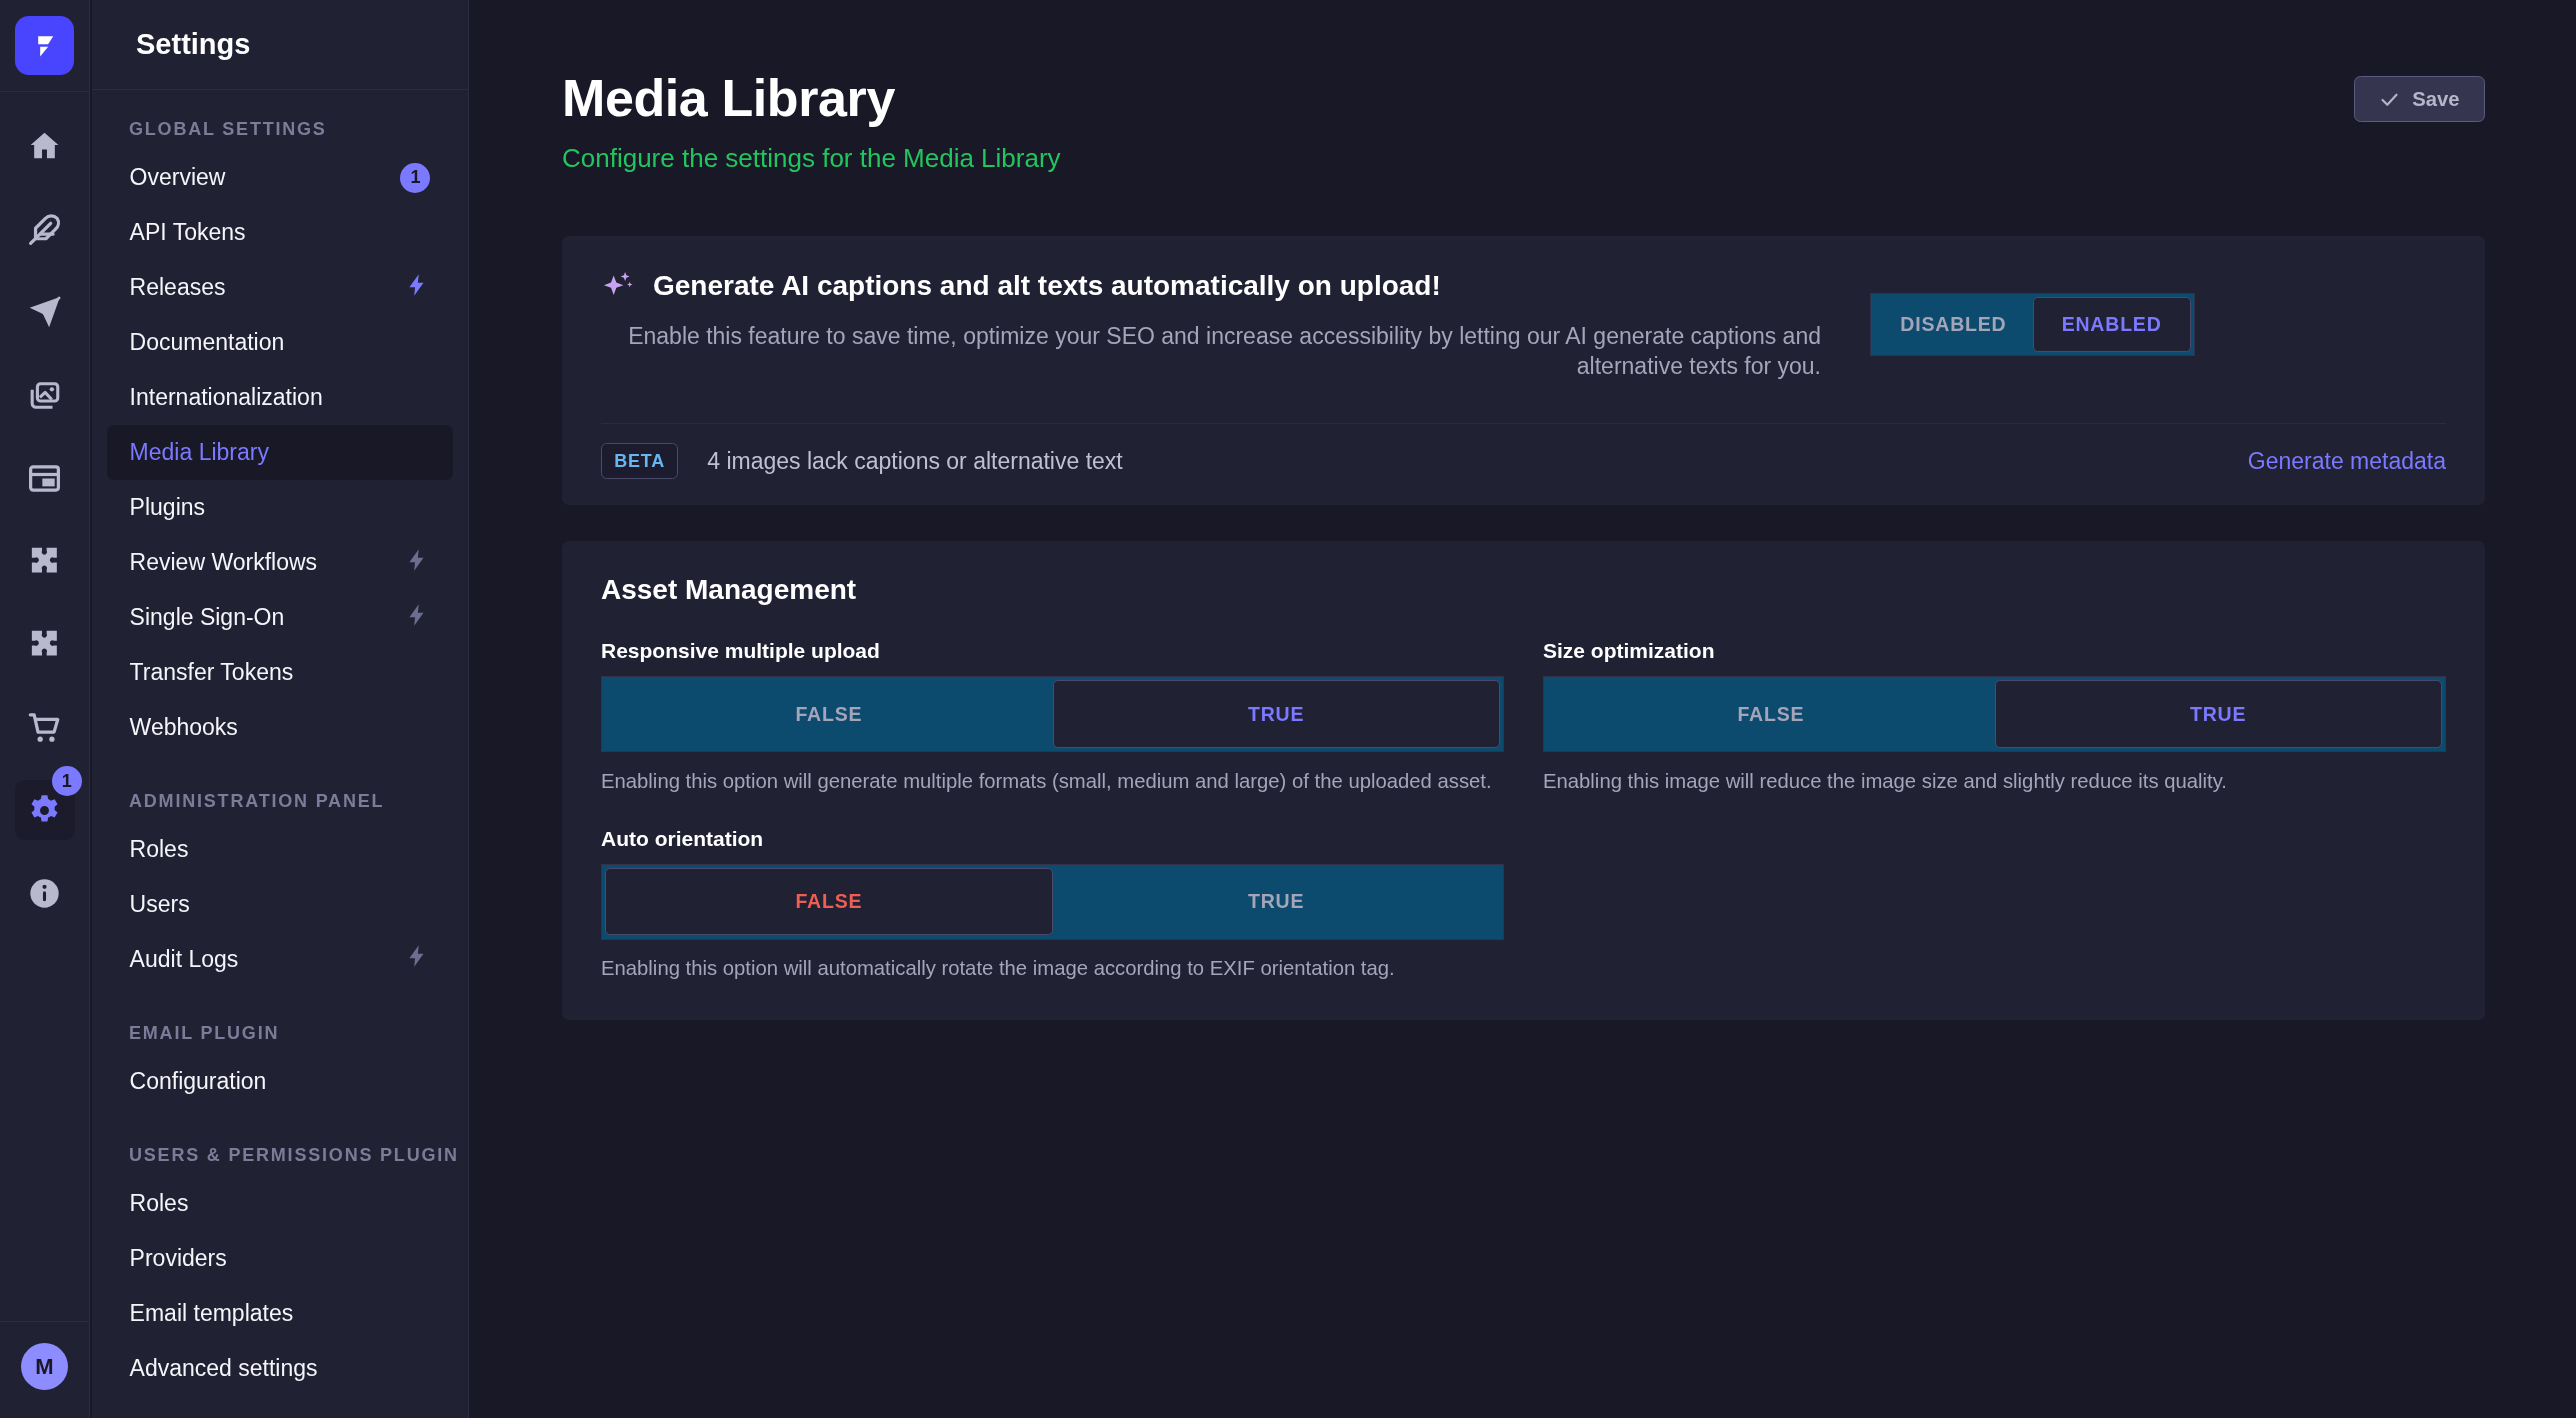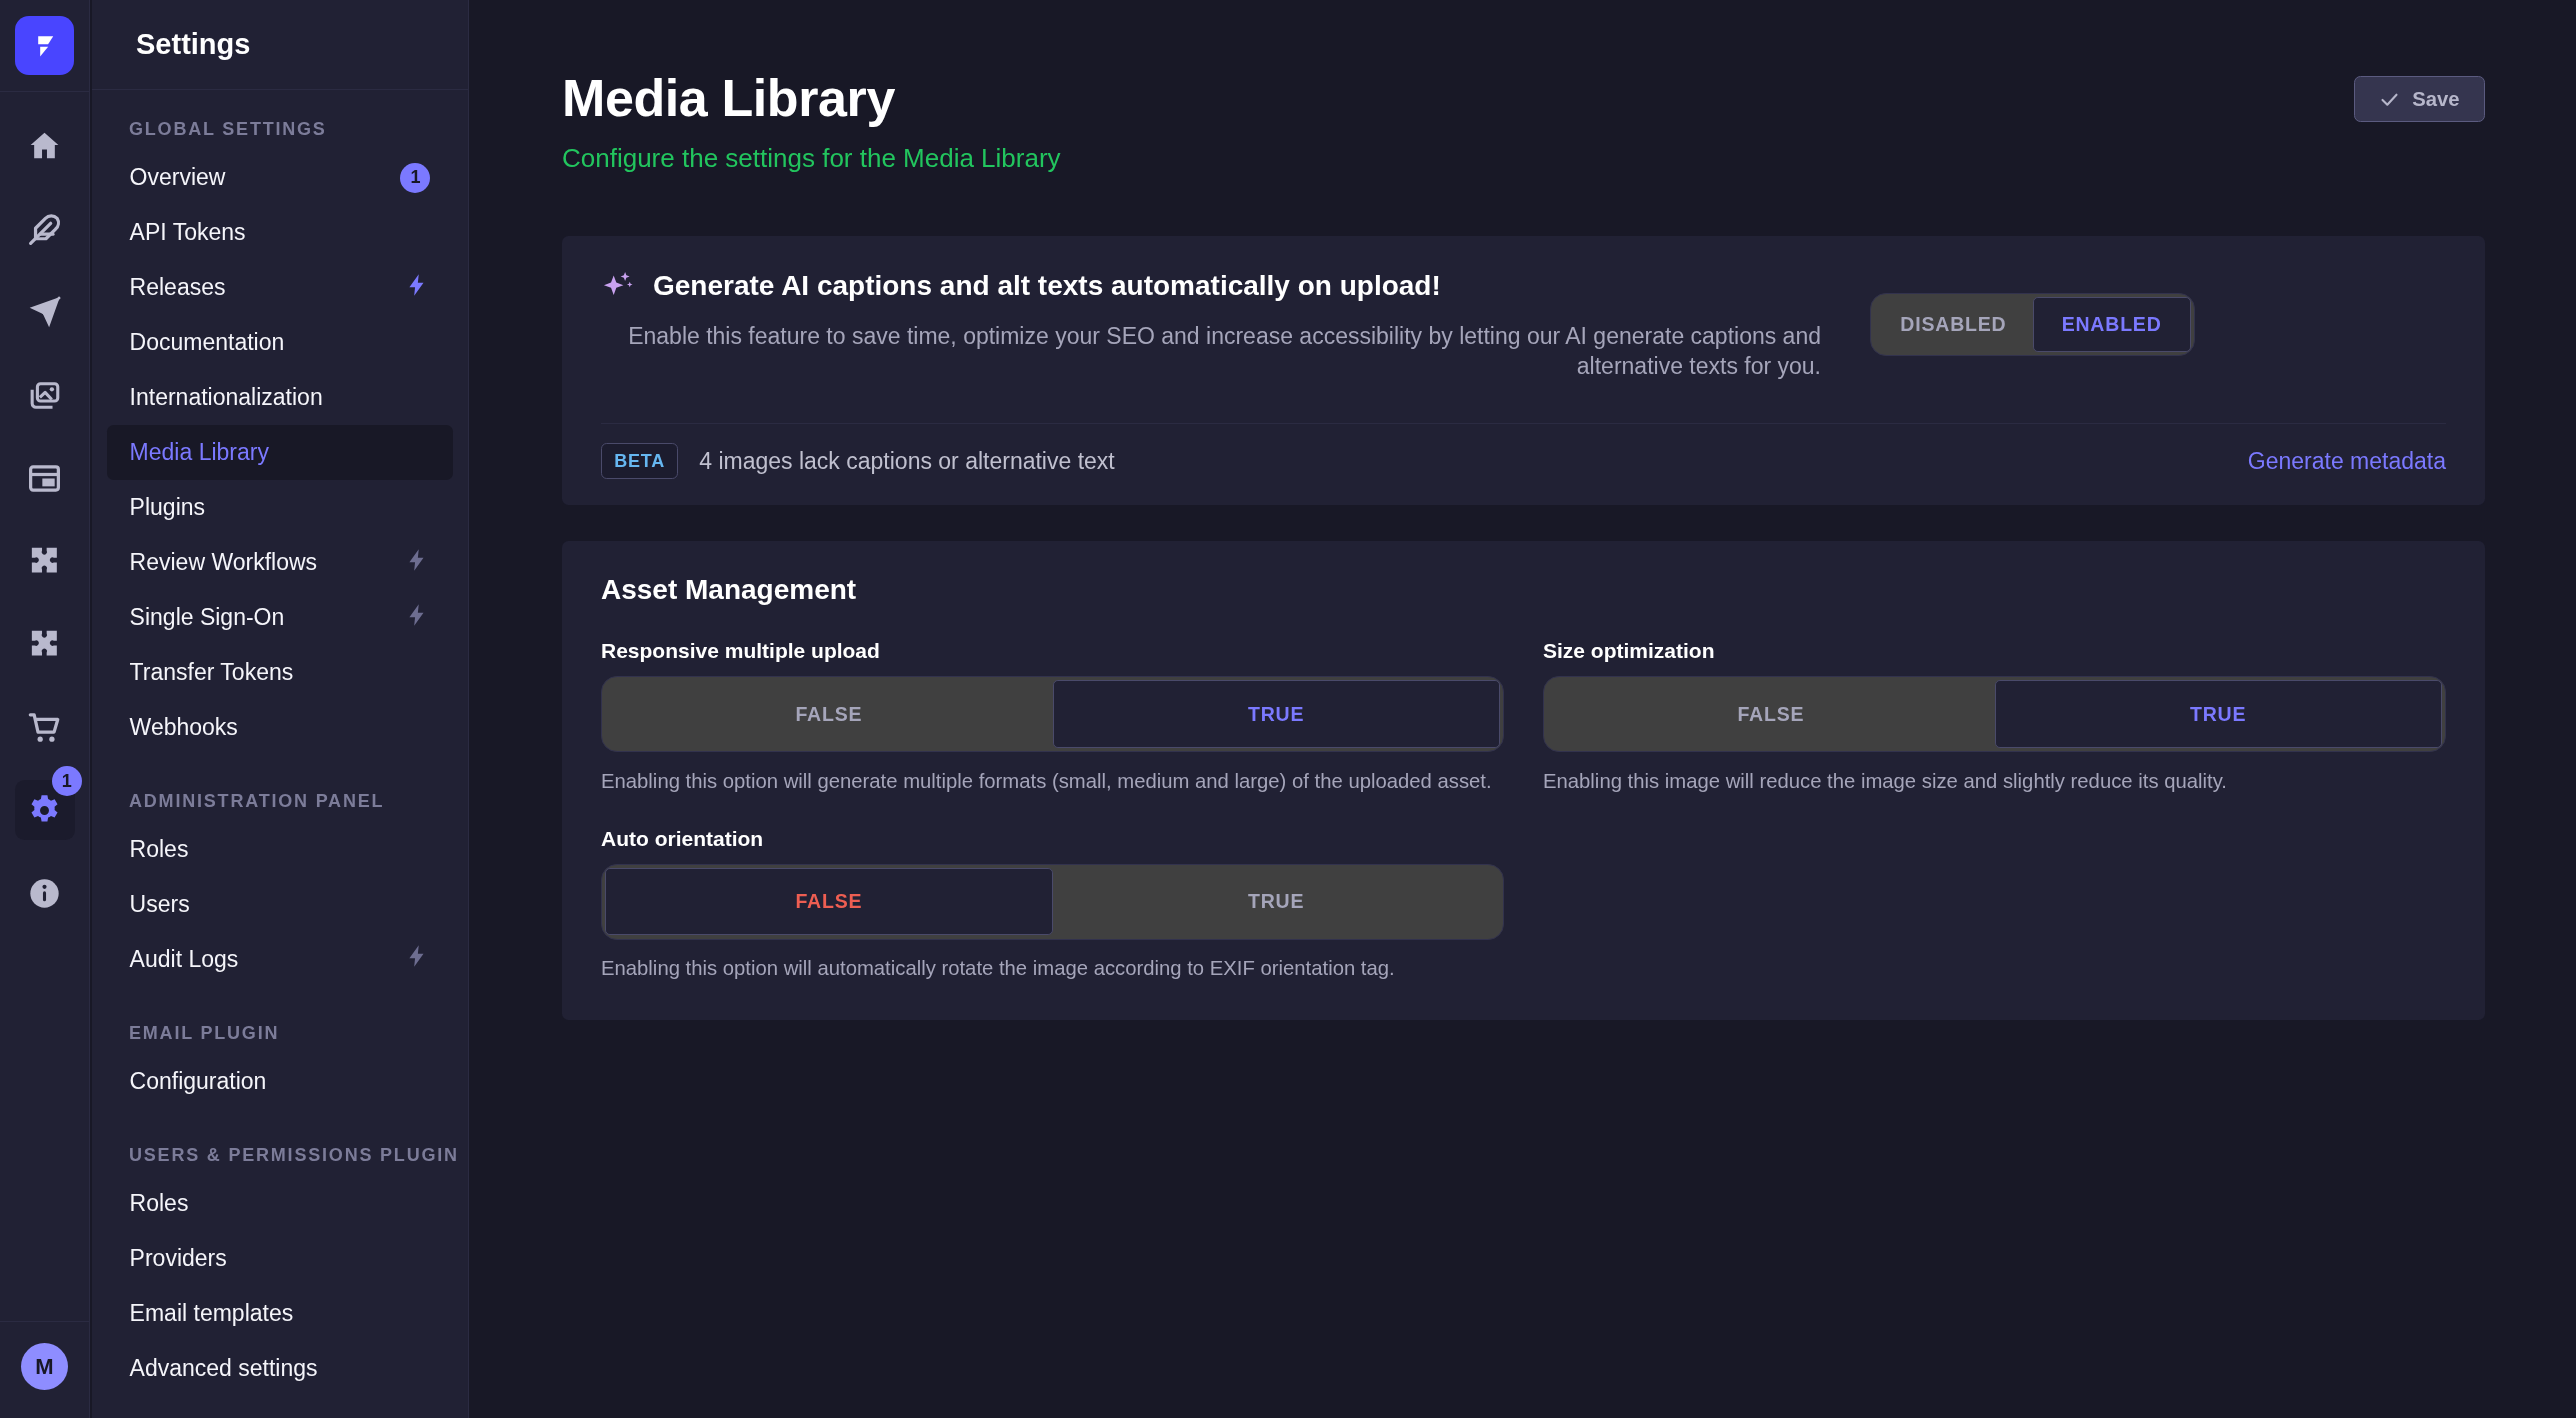--- a/index.html
+++ b/index.html
@@ -86,26 +86,26 @@
   .banner-left { flex:1; max-width:1220px; }
   .banner-heading { display:flex; align-items:center; gap:18px; font-size:28px; font-weight:bold; color:#ffffff; }
   .banner-desc { margin-top:18px; font-size:23px; line-height:30px; color:#a5a5ba; }
   .divider { border:none; border-top:1.6px solid #2b2b42; margin-top:42px; }
   .banner-bottom { margin-top:19.5px; display:flex; align-items:center; gap:21px; }
   .beta-badge {
     font-size:18px; font-weight:bold; color:#66b7f1; letter-spacing:0.8px;
     background:#1c1c2e; border:1.6px solid #4a4a6a; border-radius:5.7px;
     padding:6.5px 12.2px;
   }
-  .status-text { font-size:23px; color:#c0c0cf; }
+  .status-text { font-size:23px; color:#c0c0cf;margin-left:8px; }
   .link { margin-left:auto; font-size:23px; color:#7b79ff; cursor:pointer; text-decoration:none; }
   
   .toggle {
-    display:flex; background:#404040; border:1.6px solid #32324d;
-    border-radius:16px; padding:3.3px; height:63px;
+    display:flex; background:#0c4a6e; border:1.6px solid #32324d;
+    border-radius:0; padding:3.3px; height:63px;
   }
   .seg {
     flex:1; display:flex; align-items:center; justify-content:center;
     font-size:19.5px; font-weight:bold; letter-spacing:0.8px; color:#a5a5ba;
     border:1.6px solid transparent; border-radius:4.9px; cursor:pointer;
   }
   .seg.sel { background:#212134; border-color:#4a4a6a; }
   .seg.sel-on { color:#7b79ff; }
   .seg.sel-off { color:#ee5e52; }
   .banner-toggle { width:325px; flex:none; }

